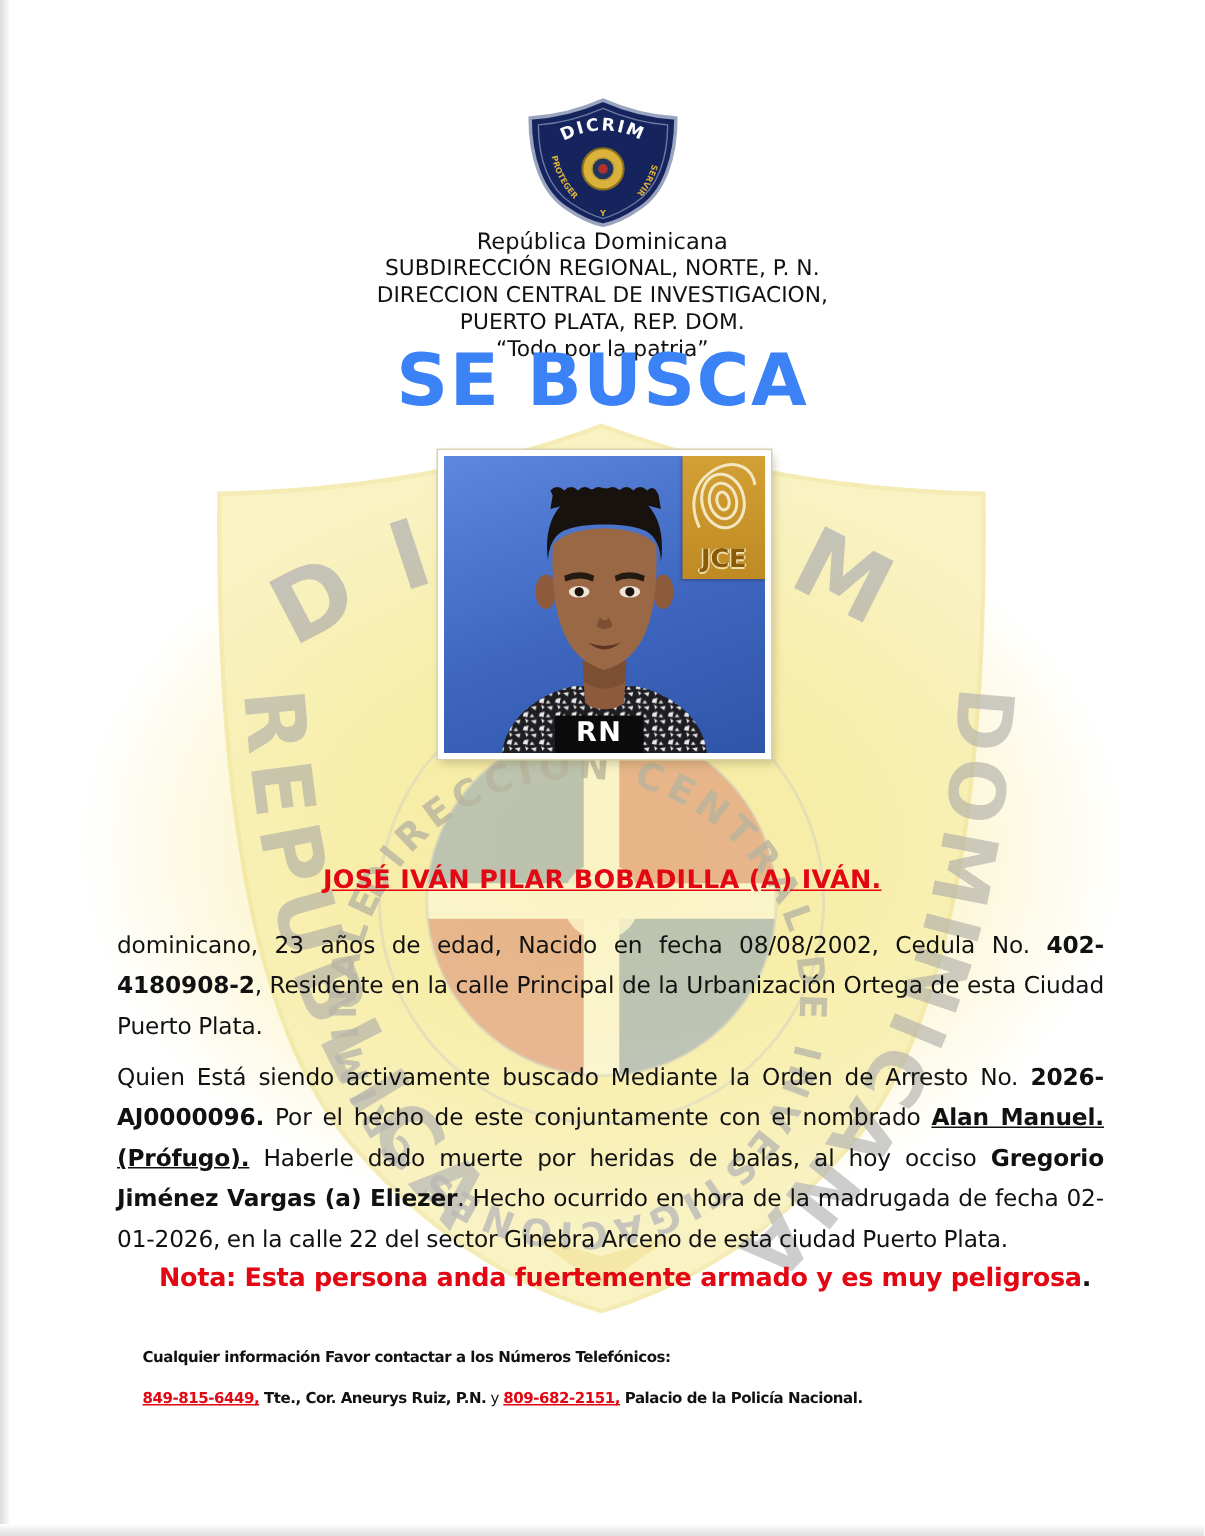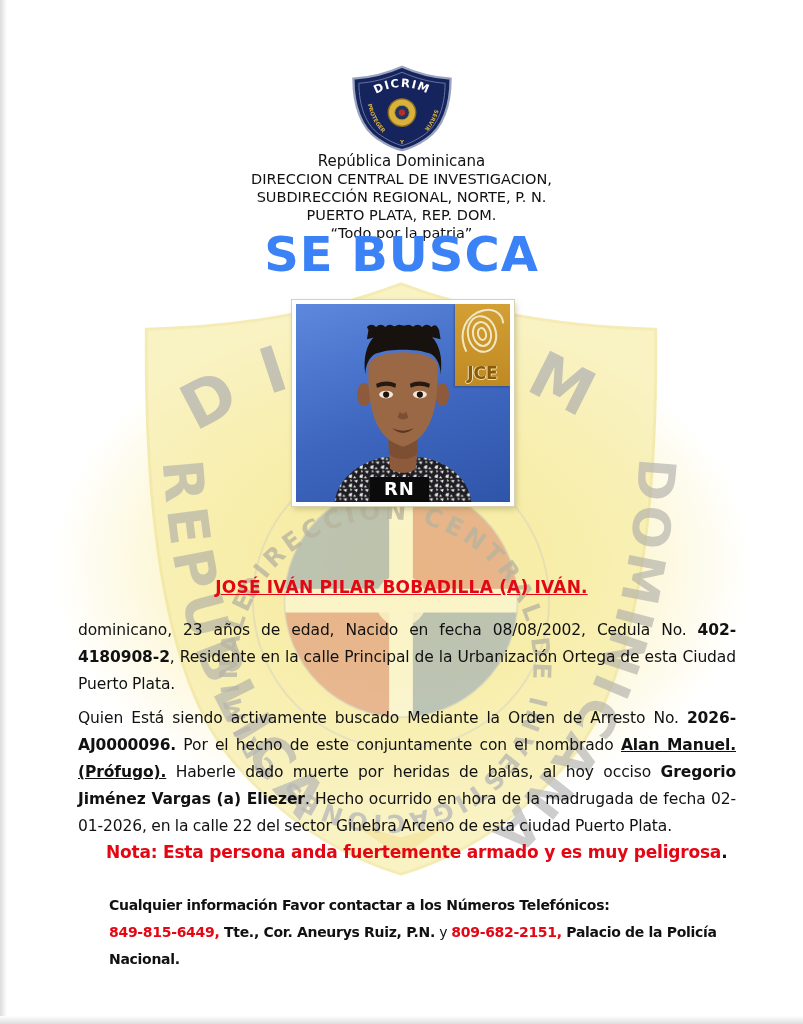--- a/index.html
+++ b/index.html
@@ -70,25 +70,25 @@
   .p1 { top:617px; }
   .p2 { top:705px; }
   .b { font-weight:bold; }
   .bu { font-weight:bold; text-decoration:underline; }
   .warning {
     position:absolute; left:78px; top:842px; z-index:3;
     font-size:17px; font-weight:bold; color:#e30613; letter-spacing:-.2px;margin-left:28px;
   }
   .warning .dot { color:#111; }
   .contact {
-    position:absolute; left:109px; width:665px; top:892px; z-index:3;
-    font-size:14px; font-weight:bold; color:#111; line-height:27px;
+    position:absolute; left:95px; width:665px; top:892px; z-index:3;
+    font-size:10px; font-weight:bold; color:#111; line-height:27px;
     letter-spacing:-.3px;
   }
-  .phone { color:#e30613; }
+  .phone { color:#e30613; text-decoration:underline; }
   .reg { font-weight:normal; }
 </style>
 </head>
 <body>
 
 <div class="page">
   <div class="edge-left"></div>
   <div class="edge-bottom"></div>
 
   <div class="badge-wrap">
@@ -111,22 +111,22 @@
       </text>
       <text font-size="6" font-weight="bold" fill="#d9b13b" font-family="DejaVu Sans, sans-serif">
         <textPath href="#badge-right-arc" startOffset="50%" text-anchor="middle">SERVIR</textPath>
       </text>
       <text x="60" y="87" font-size="6" font-weight="bold" fill="#d9b13b" text-anchor="middle" font-family="DejaVu Sans, sans-serif">Y</text>
     </svg>
   </div>
 
   <div class="header-block">
     <div class="country">República Dominicana</div>
+    <div>SUBDIRECCIÓN REGIONAL, NORTE, P. N.</div>
     <div>DIRECCION CENTRAL DE INVESTIGACION,</div>
-    <div>SUBDIRECCIÓN REGIONAL, NORTE, P. N.</div>
     <div>PUERTO PLATA, REP. DOM.</div>
     <div>“Todo por la patria”</div>
   </div>
 
   <div class="title">SE BUSCA</div>
 
   <div class="wm-zone">
     <div class="wm-glow"></div>
     <svg class="wm-shield" viewBox="0 0 600 620">
       <defs>

